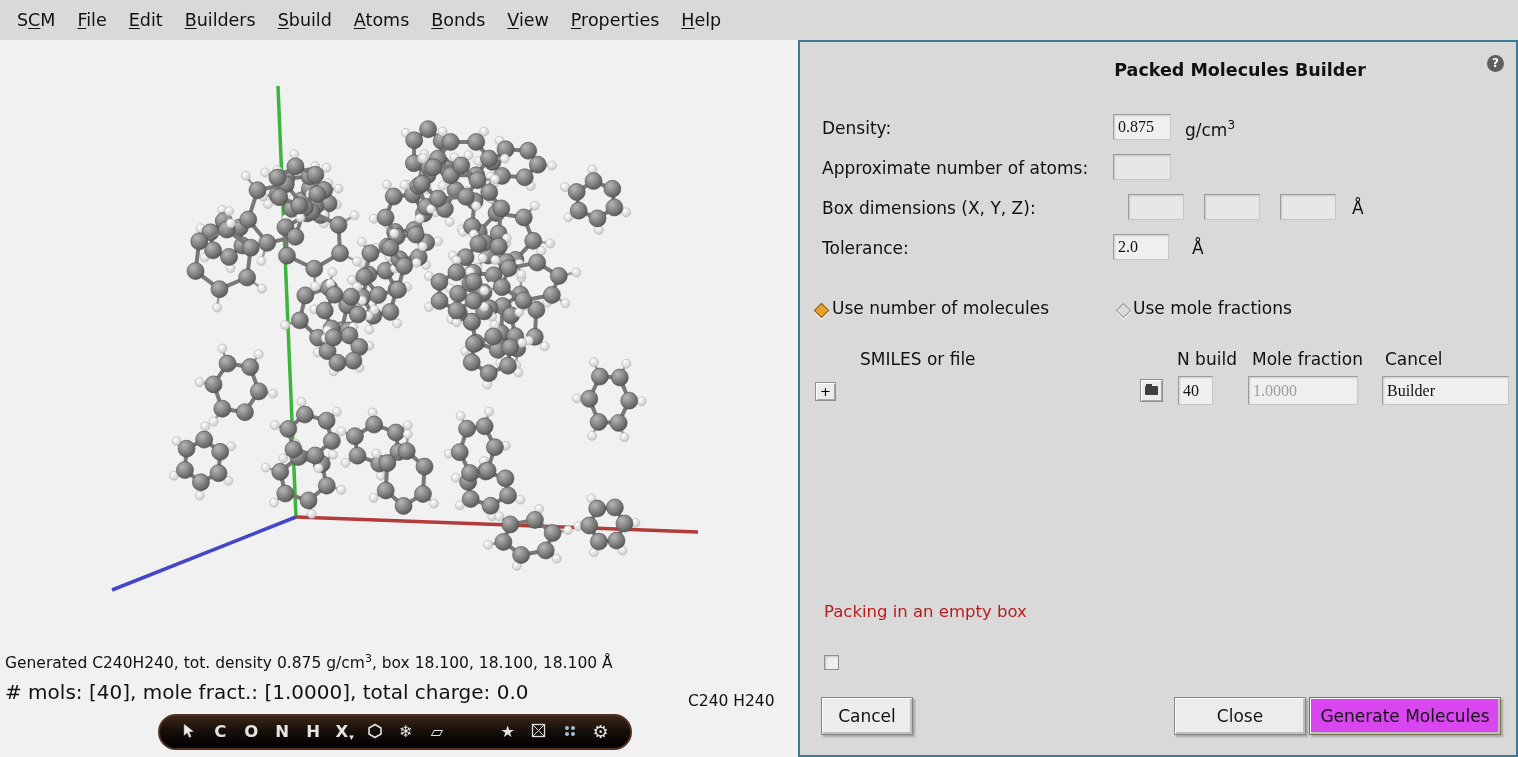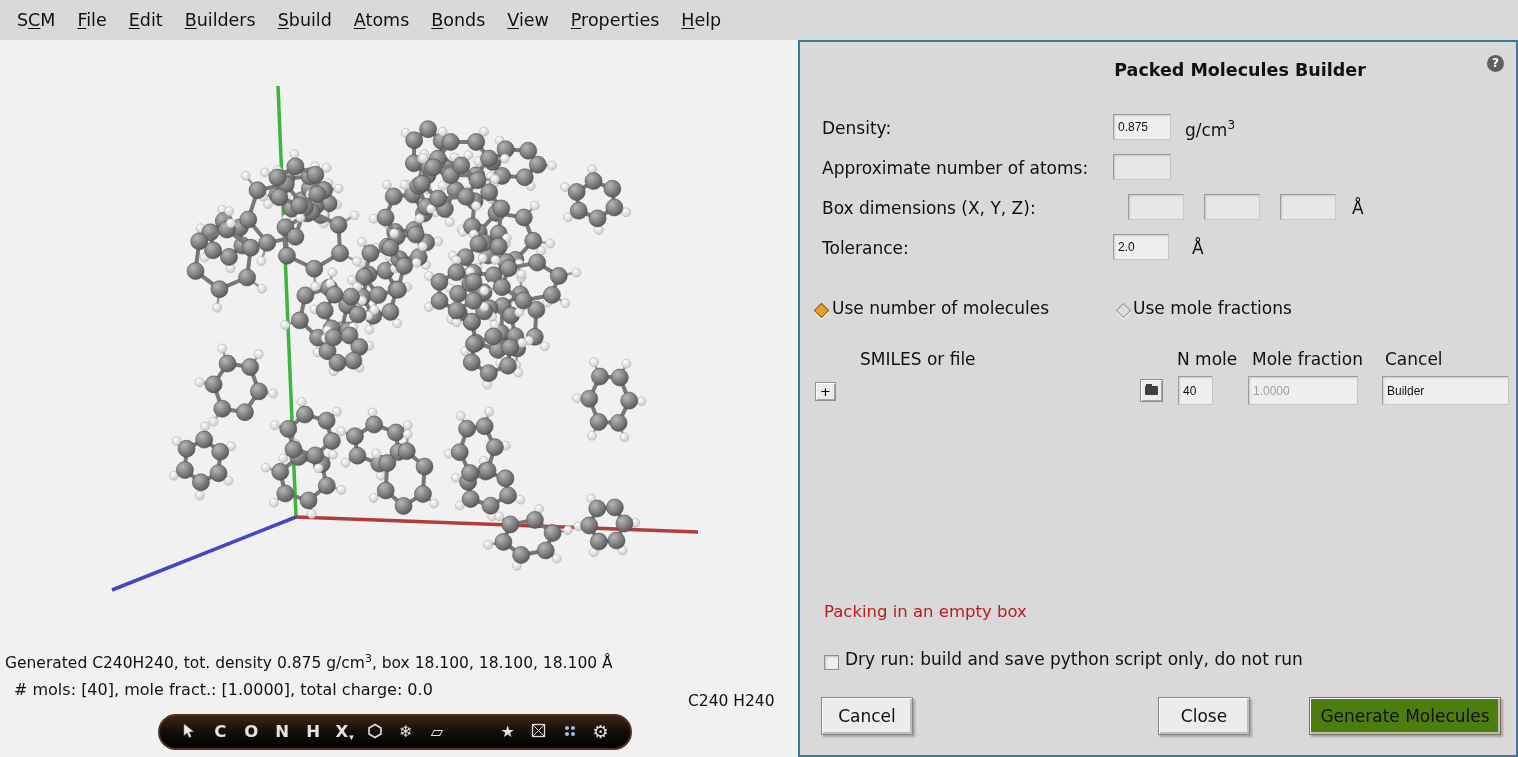--- a/index.html
+++ b/index.html
@@ -11,21 +11,21 @@
     display:flex;align-items:center;padding-left:6px;box-sizing:border-box;z-index:5}
   .menu-item{padding:0 11px;font-size:17.5px;cursor:default;white-space:nowrap}
   .menu-item .accel{text-decoration:underline;text-underline-offset:2px}
 
   
   .viewer{position:absolute;top:40px;left:0;width:798px;height:717px;background:#f1f1f1;overflow:hidden}
   #mol-scene{position:absolute;top:0;left:0}
   .status1{position:absolute;left:5px;top:612px;font-size:15.5px;white-space:nowrap}
   .status1 sup{font-size:11px}
   .formula{position:absolute;left:688px;top:652px;font-size:15.5px;white-space:nowrap}
-  .status2{position:absolute;left:14px;top:640px;font-size:16px;white-space:nowrap}
+  .status2{position:absolute;left:5px;top:640px;font-size:20px;white-space:nowrap}
 
   .tooldock{position:absolute;left:158px;top:674px;width:474px;height:36px;border-radius:19px;
     background:linear-gradient(180deg,#3c2418 0%,#17100a 45%,#000 100%);
     border:2px solid #503020;box-sizing:border-box;display:flex;align-items:center;padding:0 14px}
   .ticon{width:32px;text-align:center;color:#e4e4e4;font-size:16px;line-height:1;cursor:pointer;position:relative}
   .tletter{font-weight:bold;font-size:16.5px;font-style:normal}
   .tletter i{font-style:normal}
   .caret{font-size:9px;position:relative;top:3px;left:1px;font-weight:normal}
   .star-gap{margin-left:40px}
   .dots-svg circle{fill:#9fc0da}
@@ -43,21 +43,21 @@
   .l-density{left:22px;top:76px}
   .l-atoms{left:22px;top:116px}
   .l-box{left:22px;top:156px}
   .l-tol{left:22px;top:196px}
   .u-density{left:385px;top:76px}
   .u-box{left:552px;top:156px}
   .u-tol{left:392px;top:196px}
 
   .inp{position:absolute;height:26px;background:#efefef;border:1px solid #9b9b9b;
     border-bottom-color:#c6c6c6;border-right-color:#c6c6c6;
-    box-shadow:inset 1px 1px 2px rgba(0,0,0,.14);font-size:12px;font-family:Liberation Sans, sans-serif;
+    box-shadow:inset 1px 1px 2px rgba(0,0,0,.14);font-size:16px;font-family:Liberation Serif, serif;
     padding:0 4px;box-sizing:border-box;color:#111}
   .inp.empty{background:#e7e7e7}
   .in-density{left:313px;top:72px;width:58px}
   .in-atoms{left:313px;top:112px;width:58px}
   .in-bx{left:328px;top:152px;width:56px}
   .in-by{left:404px;top:152px;width:56px}
   .in-bz{left:480px;top:152px;width:56px}
   .in-tol{left:313px;top:192px;width:56px}
   .in-smiles{left:40px;top:334px;width:296px;height:29px}
   .in-nmols{left:378px;top:334px;width:35px;height:29px}
@@ -84,22 +84,22 @@
   .pstatus{position:absolute;left:24px;top:560px;font-size:16.5px;color:#b91c1c;white-space:nowrap}
 
   .cb{position:absolute;left:24px;top:613px;width:13px;height:13px;background:#f0f0f0;
     border:1px solid #8f8f8f;box-shadow:inset 1px 1px 2px rgba(0,0,0,.2);cursor:pointer}
   .cb-label{position:absolute;left:45px;top:607px;font-size:17px;white-space:nowrap}
 
   .btn{position:absolute;top:655px;height:38px;background:#ececec;border:1px solid #868686;
     box-shadow:inset 1px 1px 0 #fcfcfc,inset -2px -2px 0 #bdbdbd,1.5px 1.5px 2px rgba(0,0,0,.25);
     font-size:17px;font-family:inherit;color:#111;cursor:pointer}
   .btn-cancel{left:21px;width:92px}
-  .btn-close{left:358px;width:92px}
-  .btn-generate{left:509px;width:192px;background:#4d7c0f;border-color:#7d7254}
+  .btn-close{left:374px;width:132px}
+  .btn-generate{left:509px;width:192px;background:#d946ef;border-color:#7d7254}
 </style>
 </head>
 <body>
 
 <div id="app">
 
   <div class="menubar">
     <div class="menu-item"><span>S</span><span class="accel">C</span><span>M</span></div>
     <div class="menu-item"><span></span><span class="accel">F</span><span>ile</span></div>
     <div class="menu-item"><span></span><span class="accel">E</span><span>dit</span></div>
@@ -1166,35 +1166,34 @@
     <div class="plabel l-tol">Tolerance:</div>
     <input class="inp in-tol" value="2.0" style="">
     <div class="plabel u-tol">Å</div>
 
     <div class="radio r-on"></div>
     <div class="plabel rl-num">Use number of molecules</div>
     <div class="radio r-off"></div>
     <div class="plabel rl-frac">Use mole fractions</div>
 
     <div class="th th1">SMILES or file</div>
-    <div class="th th2">N mole</div>
+    <div class="th th2">N build</div>
     <div class="th th3">Mole fraction</div>
     <div class="th th4">Cancel</div>
 
     <button class="mini-btn add-btn">+</button>
     <button class="mini-btn browse-btn">
         <span class="folder"></span>
       </button>
     <input class="inp in-nmols" value="40" style="">
     <input class="inp in-frac" value="1.0000" style="">
     <input class="inp in-region" value="Builder" style="">
 
     <div class="pstatus">Packing in an empty box</div>
 
     <div class="cb"></div>
-    <div class="cb-label">Dry run: build and save python script only, do not run</div>
 
     <button class="btn btn-cancel">Cancel</button>
     <button class="btn btn-close">Close</button>
     <button class="btn btn-generate">Generate Molecules</button>
   </div>
 
 </div>
 
 </body></html>

